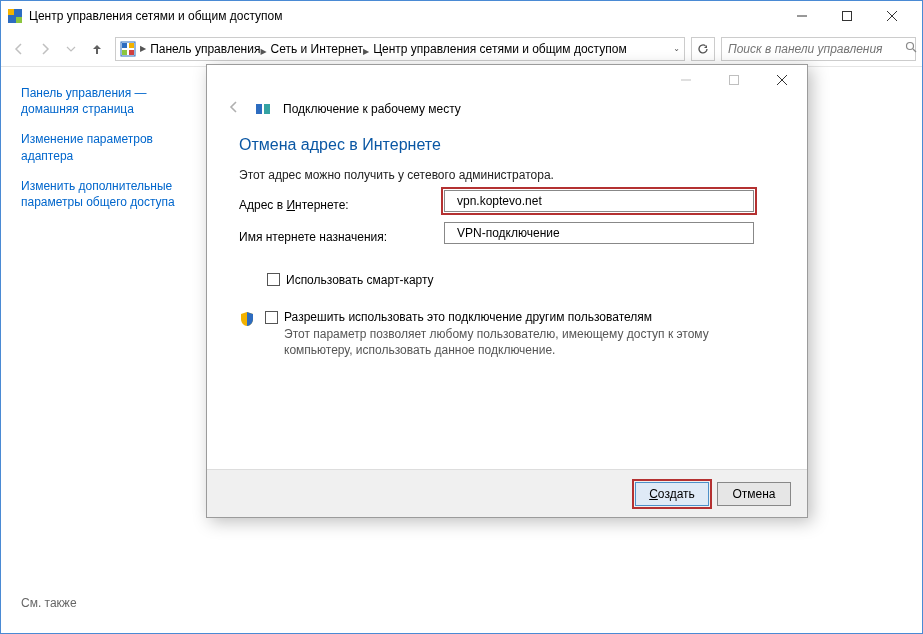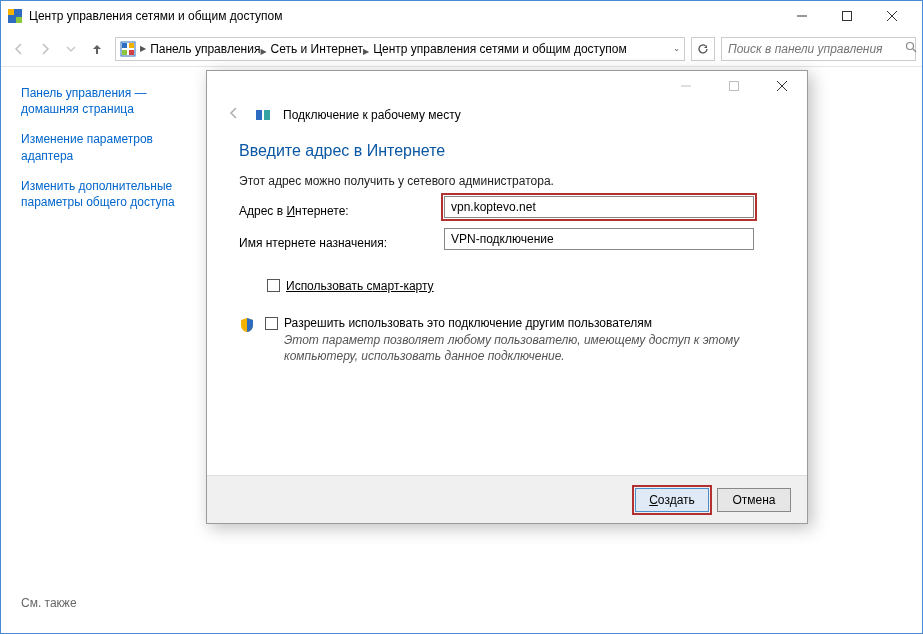--- a/index.html
+++ b/index.html
@@ -30,21 +30,21 @@
   
   .body-area { flex:1; display:flex; position:relative; }
   .sidebar { width: 200px; padding: 18px 0 14px 20px; font-size: 12px; }
   .link { color: #0066cc; margin-bottom: 14px; line-height: 1.35; }
   .seealso-spacer { height: 372px; }
   .sidebar .sec-label { color:#666; margin-bottom: 8px; }
 
   
   .dialog {
     position:absolute;
-    left: 206px; top: 70px;
+    left: 206px; top: 64px;
     width: 602px; height: 454px;
     background:#fff;
     border:1px solid #9b9b9b;
     box-shadow: 4px 4px 16px rgba(0,0,0,.25);
     display:flex; flex-direction:column;
   }
   .dialog .dlg-titlebar { height: 33px; display:flex; align-items:flex-start; justify-content:flex-end; padding: 4px 6px 0 0; gap: 10px; }
   .dlg-titlebar .dwb { width:38px; height:22px; display:flex; align-items:center; justify-content:center; color:#333; }
   .dlg-titlebar .dwb.disabled { color:#bfbfbf; }
 
@@ -54,34 +54,34 @@
   .dlg-header .hdr-text { color:#000; }
 
   .dlg-body { padding: 6px 32px 0 32px; flex:1; }
   .dlg-h1 { color:#0a57a4; font-size:16px; font-weight:400; margin-bottom: 14px; }
   .dlg-p { font-size:12px; color:#222; margin-bottom: 8px; }
 
   .formrow { display:flex; align-items:flex-end; margin-bottom: 10px; }
   .formrow label { width: 205px; font-size:12px; }
   .formrow label .ul { text-decoration: underline; }
   .formrow input[type=text] {
-    width: 310px; height: 22px; font-size:12px; padding: 0 6px;
+    width: 310px; height: 22px; font-size:12px; padding: 0 12px;
     border:1px solid #888;
   }
   .formrow.hl input[type=text] { outline: 2px solid #b43131; outline-offset: 1px; }
 
-  .check-list { margin: 28px 0 6px 28px; font-size:12px;text-decoration:underline; }
+  .check-list { margin: 28px 0 6px 28px; font-size:12px; }
   .check-list .crow { display:flex; align-items:flex-start; gap:6px; margin-bottom: 6px; line-height:1.35; }
   .check-list .cb { width:13px; height:13px; border:1px solid #555; flex:none; margin-top:1px; display:flex; align-items:center; justify-content:center; font-size:10px; }
   .check-list .cb.checked::after { content:"✓"; color:#000; }
 
   .shield-row { display:flex; align-items:flex-start; gap:10px; margin-top: 22px; font-size:12px; }
   .shield-row .shield { width:16px; height:16px; flex:none; margin-top:1px; }
   .shield-row .shield-body .lbl { display:flex; gap:6px; align-items:flex-start; }
-  .shield-row .desc { color:#555; max-width: 500px; margin-left: 19px; margin-top:2px; line-height:1.35;font-style:italic; }
+  .shield-row .desc { color:#555; max-width: 500px; margin-left: 19px; margin-top:2px; line-height:1.35; }
 
   .dlg-footer { height: 48px; border-top: 1px solid #ddd; background:#f0f0f0; display:flex; align-items:center; justify-content:flex-end; padding: 0 16px; gap: 8px; }
   .btn { min-width: 74px; height: 24px; border:1px solid #888; background:#e6e6e6; font-size:12px; display:flex; align-items:center; justify-content:center; padding: 0 10px; }
   .btn.primary { background:#dfeaf6; border-color:#4d90c8; outline:2px solid #b43131; outline-offset:1px; }
   .btn .ul { text-decoration: underline; }
 </style>
 </head>
 <body>
 
 <div class="outer-window">
@@ -220,21 +220,21 @@
     <span class="hdr-icon">
       <svg viewBox="0 0 16 16">
           <rect x="1" y="3" width="6" height="10" fill="#2d6cc0"></rect>
           <rect x="9" y="3" width="6" height="10" fill="#35a3a3"></rect>
         </svg>
     </span>
     <span class="hdr-text">Подключение к рабочему месту</span>
   </div>
 
   <div class="dlg-body">
-    <div class="dlg-h1">Введите адрес в Интернете</div>
+    <div class="dlg-h1">Отмена адрес в Интернете</div>
     <div class="dlg-p">Этот адрес можно получить у сетевого администратора.</div>
 
     <div class="formrow hl">
       <label><span>Адрес в </span><span class="ul">И</span><span>нтернете:</span></label>
       <input type="text" value="vpn.koptevo.net" style="">
     </div>
     <div class="formrow">
       <label>Имя нтернете назначения:</label>
       <input type="text" value="VPN-подключение" style="">
     </div>

